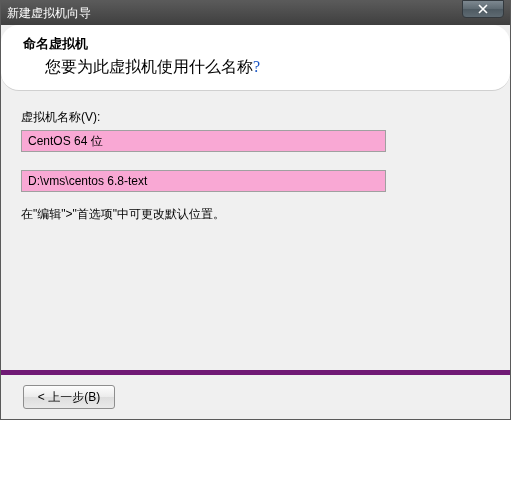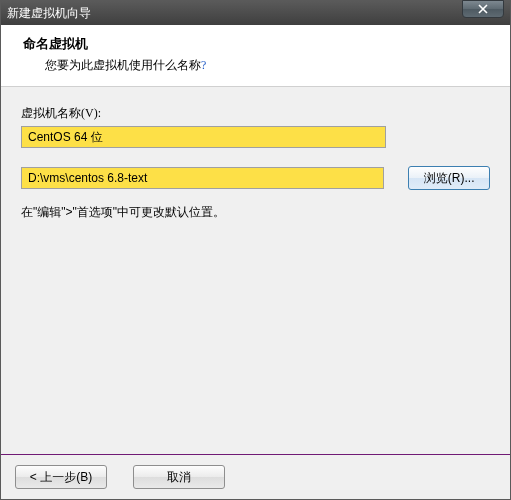--- a/index.html
+++ b/index.html
@@ -8,21 +8,21 @@
     padding: 0;
     font-family: "Microsoft YaHei", "SimSun", Tahoma, sans-serif;
     font-size: 12px;
     background: #fff;
     width: 511px;
     height: 500px;
     overflow: hidden;
   }
   .dialog {
     width: 511px;
-    height: 500px;
+    height: 420px;
     border: 1px solid #5a5a5a;
     background: #f0f0f0;
     display: flex;
     flex-direction: column;
   }
   .titlebar {
     height: 24px;
     background: linear-gradient(to bottom, #5a5a5a 0%, #3f3f3f 100%);
     color: #fff;
     display: flex;
@@ -46,50 +46,50 @@
     position: absolute;
     top: -1px;
     right: 6px;
     font-family: Arial, sans-serif;
   }
   .close-btn svg { width: 10px; height: 10px; }
   .header {
     background: #fff;
     padding: 10px 16px 12px 22px;
     border-bottom: 1px solid #d0d0d0;
+    border-radius: 18px;
   }
   .header-title {
     font-weight: bold;
     font-size: 13px;
     color: #000;
   }
   .header-sub {
     margin-top: 4px;
     margin-left: 22px;
     color: #000;
-    font-size: 12px;
+    font-size: 16px;
     font-family: Liberation Serif, serif;
   }
   .header-sub .q { color: #1a56c4; }
   .content {
     flex: 1;
     padding: 18px 20px 10px 20px;
     background: #f0f0f0;
   }
   .field-label {
     font-size: 12px;
     color: #000;
     margin-bottom: 4px;
-    font-family: Liberation Serif, serif;
   }
   .text-input {
     width: 365px;
     height: 22px;
     border: 1px solid #a0a0a0;
-    background: #fde047;
+    background: #f9a8d4;
     padding: 4px 6px;
     font-size: 12px;
     font-family: inherit;
     color: #000;
   }
   .row-location {
     display: flex;
     align-items: center;
     gap: 24px;
   }
@@ -105,24 +105,24 @@
     cursor: pointer;
     padding: 0;
   }
   .hint {
     margin-top: 14px;
     font-size: 12px;
     color: #000;
   }
   .gap1 { height: 18px; }
   .footer {
-    border-top: 1px solid #701a75;
-    padding: 10px 14px;
+    border-top: 5px solid #701a75;
+    padding: 10px 22px;
     display: flex;
-    justify-content: flex-start;
+    justify-content: space-between;
     gap: 8px;
     background: #f0f0f0;
   }
   .footer-btn {
     width: 92px;
     height: 24px;
     background: linear-gradient(to bottom, #fdfdfd 0%, #ebebeb 50%, #dddddd 51%, #e9e9e9 100%);
     border: 1px solid #8e8e8e;
     border-radius: 3px;
     font-size: 12px;
@@ -156,26 +156,24 @@
 
   <div class="content">
 
     <div class="field-label">虚拟机名称(V):</div>
     <input type="text" class="text-input" value="CentOS 64 位" style="">
 
     <div class="gap1"></div>
 
     <div class="row-location">
       <input type="text" class="text-input" value="D:\vms\centos 6.8-text" style="">
-      <button class="browse-btn">浏览(R)...</button>
     </div>
 
     <div class="hint">在"编辑"&gt;"首选项"中可更改默认位置。</div>
 
   </div>
 
   <div class="footer">
     <button class="footer-btn">&lt; 上一步(B)</button>
     <span class="gap-btn"></span>
-    <button class="footer-btn">取消</button>
   </div>
 
 </div>
 
 </body></html>

